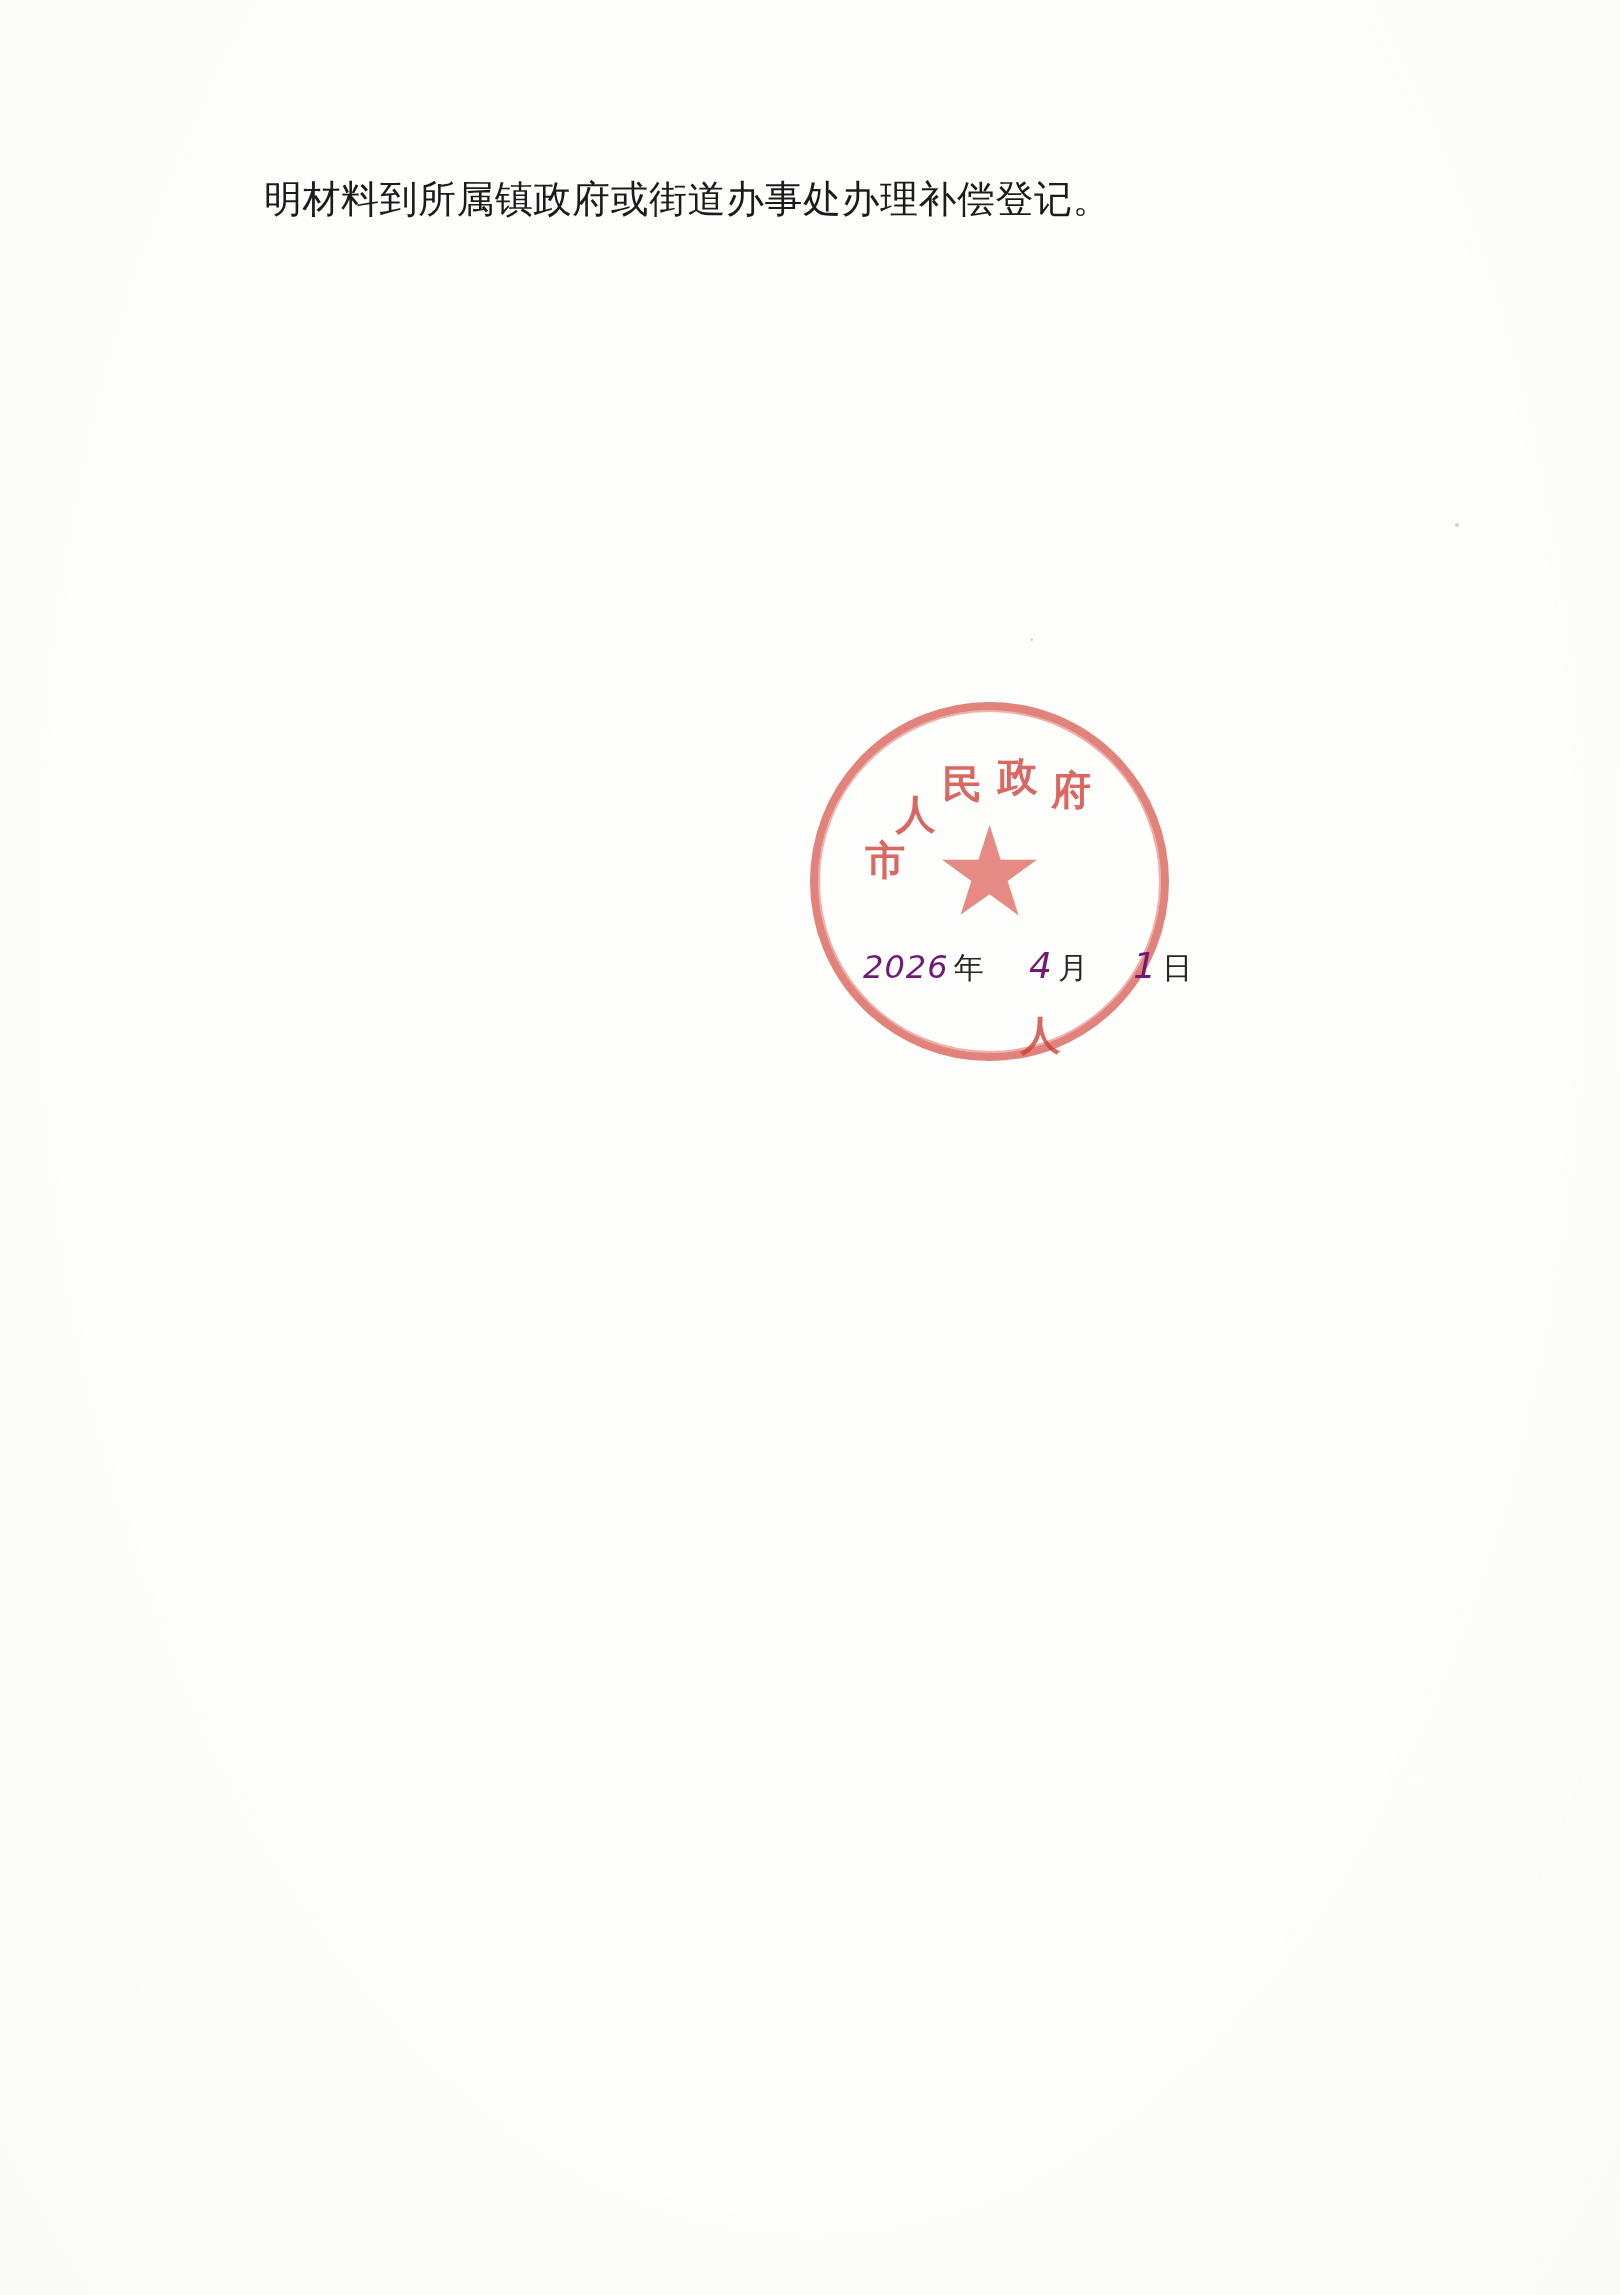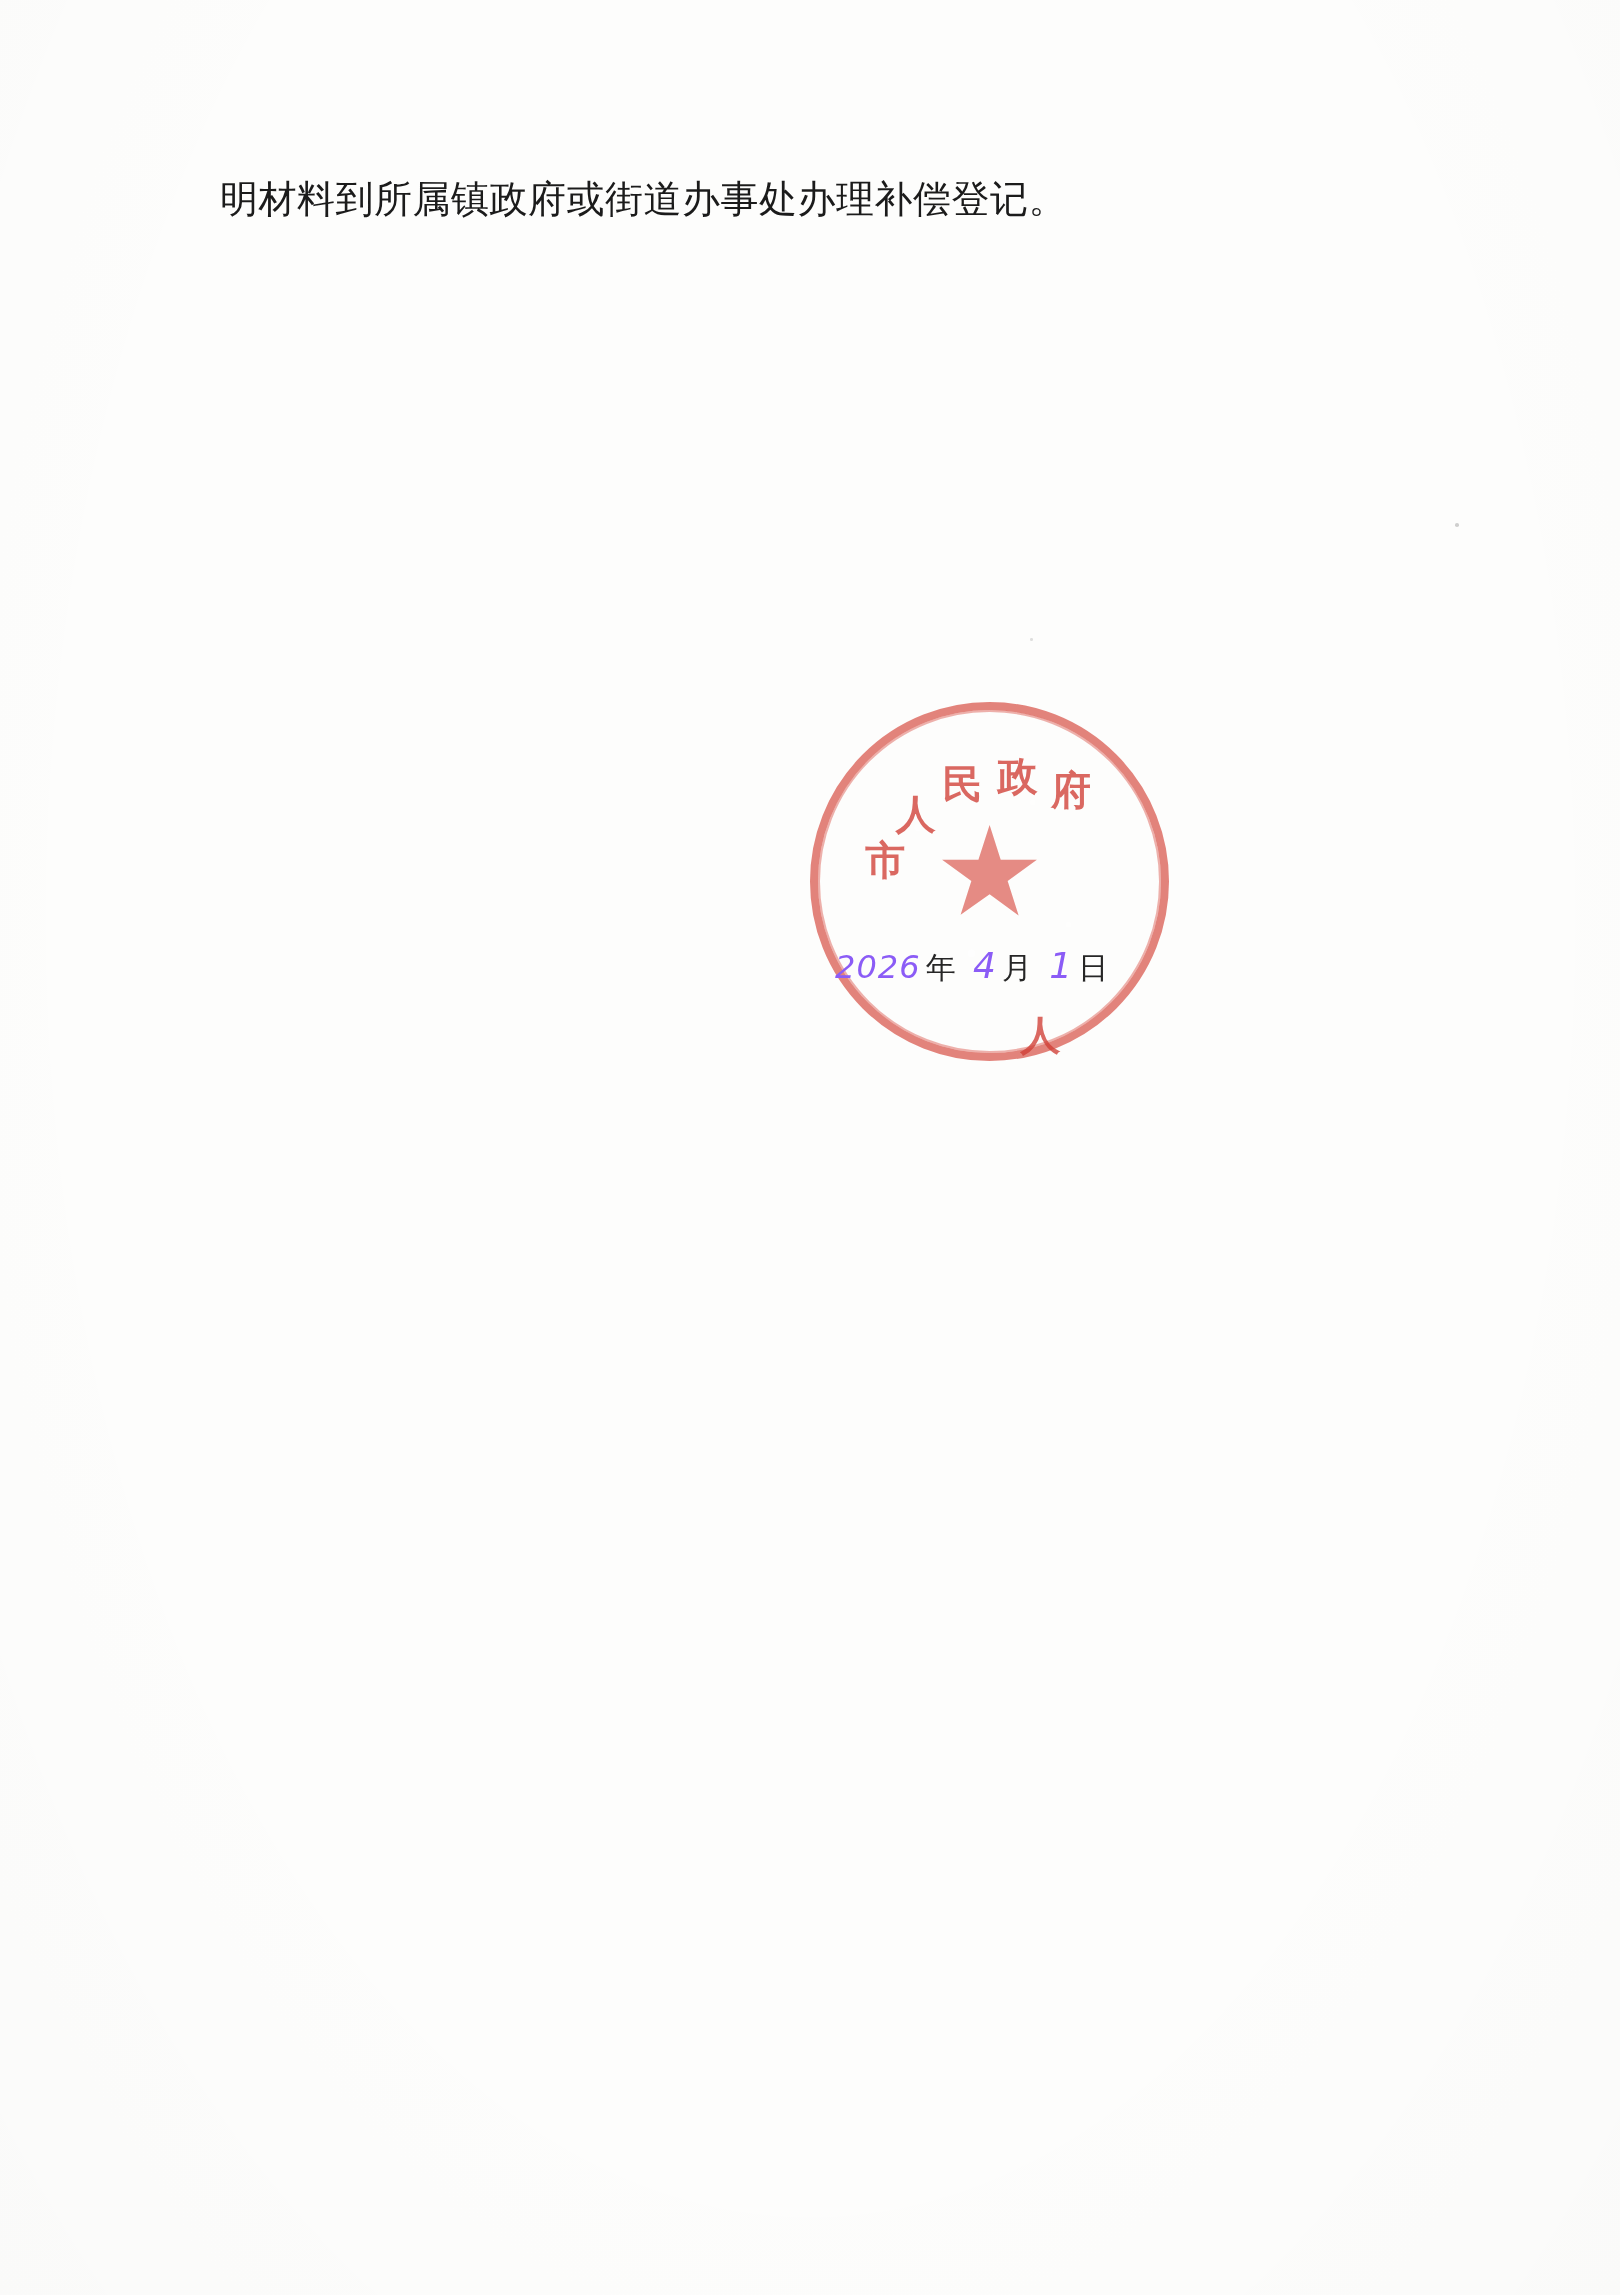--- a/index.html
+++ b/index.html
@@ -42,20 +42,21 @@
     text-align: justify;
     text-justify: inter-ideograph;
     margin: 0 0 13.3px 0;
     font-family: "DejaVu Serif", "Liberation Serif", serif;
   }
   .para.indent {
     text-indent: 82px;
   }
   .para.cont {
     text-indent: 0;
+    margin-left: 44px;
   }
   .para.spaced {
     margin-top: 17.4px;
   }
 
   
   .seal {
     position: absolute;
     left: 810px;
     top: 702px;
@@ -126,22 +127,23 @@
     font-size: 32px;
     color: #2a2a2a;
     letter-spacing: 1px;
     font-family: "DejaVu Serif", "Liberation Serif", serif;
     white-space: nowrap;
   }
   .hand {
     font-family: "DejaVu Sans", "Liberation Sans", sans-serif;
     font-style: italic;
     font-size: 32px;
-    color: #8b5cf6;
+    color: #701a75;
     padding: 0 5.1px;
+    margin-left: 28px;
   }
   .hand.big {
     font-size: 36px;
   }
   .date-unit {
     font-size: 30px;
     color: #262626;
   }
 
   

